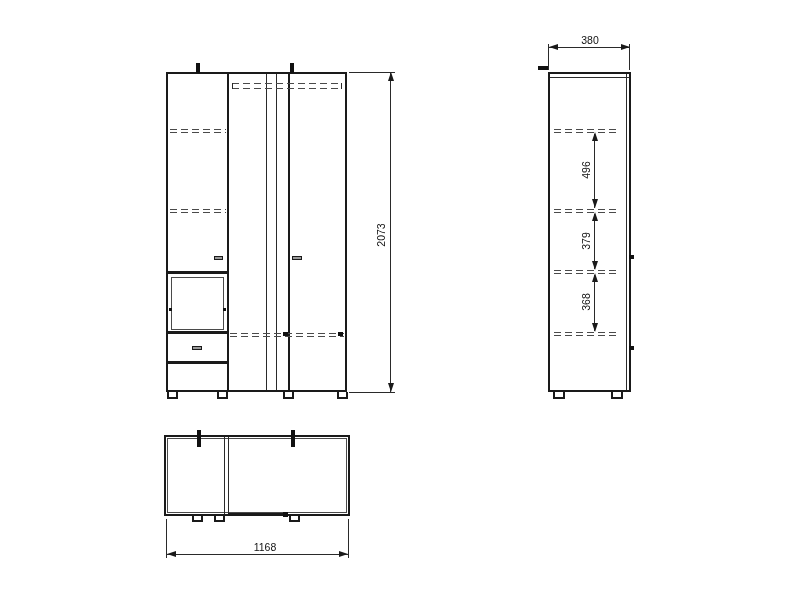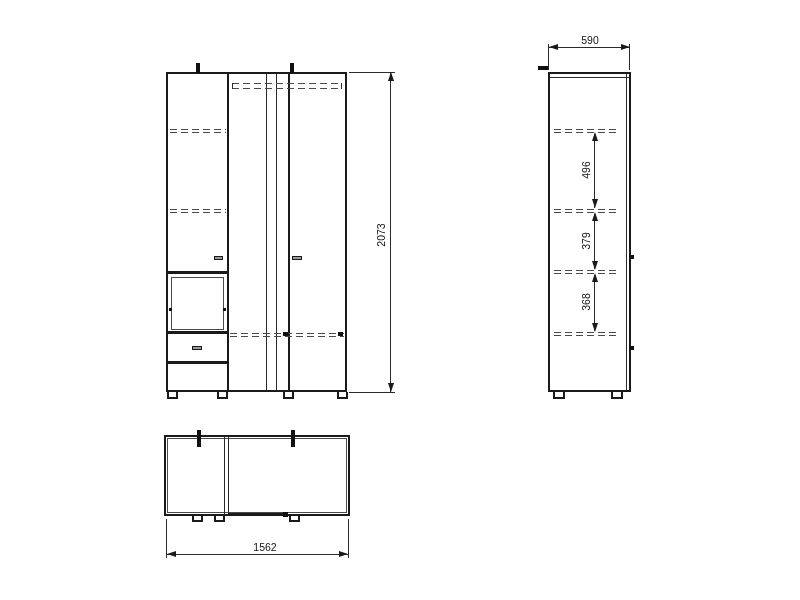--- a/index.html
+++ b/index.html
@@ -96,21 +96,21 @@
   <div class="peg" style="left:629px;top:255px;width:5px;height:4px;"></div>
   <div class="peg" style="left:629px;top:346px;width:5px;height:4px;"></div>
   <div class="foot" style="left:553px;top:392px;width:12px;height:7px;"></div>
   <div class="foot" style="left:611px;top:392px;width:12px;height:7px;"></div>
 
   <div class="dim" style="left:548px;top:44px;width:1px;height:26px;"></div>
   <div class="dim" style="left:629px;top:44px;width:1px;height:26px;"></div>
   <div class="dim" style="left:549px;top:47px;width:81px;height:1px;"></div>
   <div class="arr left" style="left:549px;top:44px;"></div>
   <div class="arr right" style="left:621px;top:44px;"></div>
-  <div class="dlabel" style="left:569px;top:34px;width:42px;">590</div>
+  <div class="dlabel" style="left:569px;top:34px;width:42px;">380</div>
 
   <div class="dim" style="left:594px;top:134px;width:1px;height:74px;"></div>
   <div class="arr up" style="left:592px;top:132px;"></div>
   <div class="arr down" style="left:592px;top:199px;"></div>
   <div class="dlabel rot" style="left:565px;top:164px;width:42px;">496</div>
 
   <div class="dim" style="left:594px;top:214px;width:1px;height:55px;"></div>
   <div class="arr up" style="left:592px;top:212px;"></div>
   <div class="arr down" style="left:592px;top:261px;"></div>
   <div class="dlabel rot" style="left:565px;top:235px;width:42px;">379</div>
@@ -130,15 +130,15 @@
   <div class="dot" style="left:283px;top:512px;width:5px;height:5px;"></div>
   <div class="foot" style="left:192px;top:516px;width:11px;height:6px;"></div>
   <div class="foot" style="left:214px;top:516px;width:11px;height:6px;"></div>
   <div class="foot" style="left:289px;top:516px;width:11px;height:6px;"></div>
 
   <div class="dim" style="left:166px;top:519px;width:1px;height:39px;"></div>
   <div class="dim" style="left:348px;top:519px;width:1px;height:39px;"></div>
   <div class="dim" style="left:167px;top:554px;width:181px;height:1px;"></div>
   <div class="arr left" style="left:167px;top:551px;"></div>
   <div class="arr right" style="left:339px;top:551px;"></div>
-  <div class="dlabel" style="left:234px;top:541px;width:62px;">1562</div>
+  <div class="dlabel" style="left:234px;top:541px;width:62px;">1168</div>
 
 </div>
 
 </body></html>

